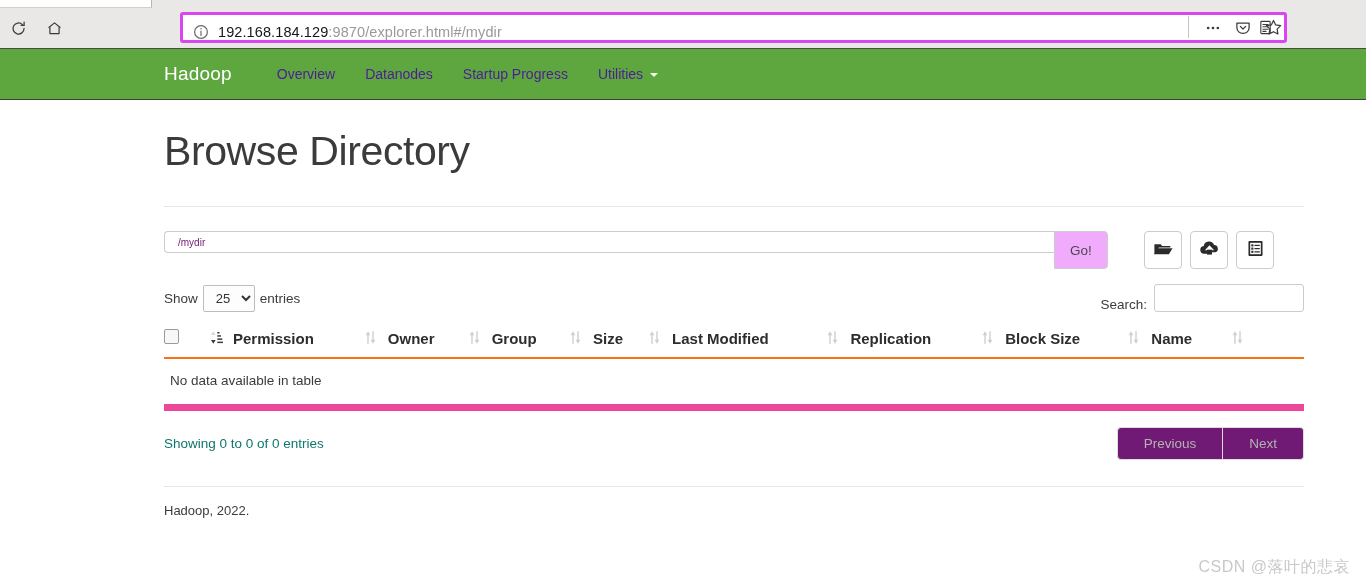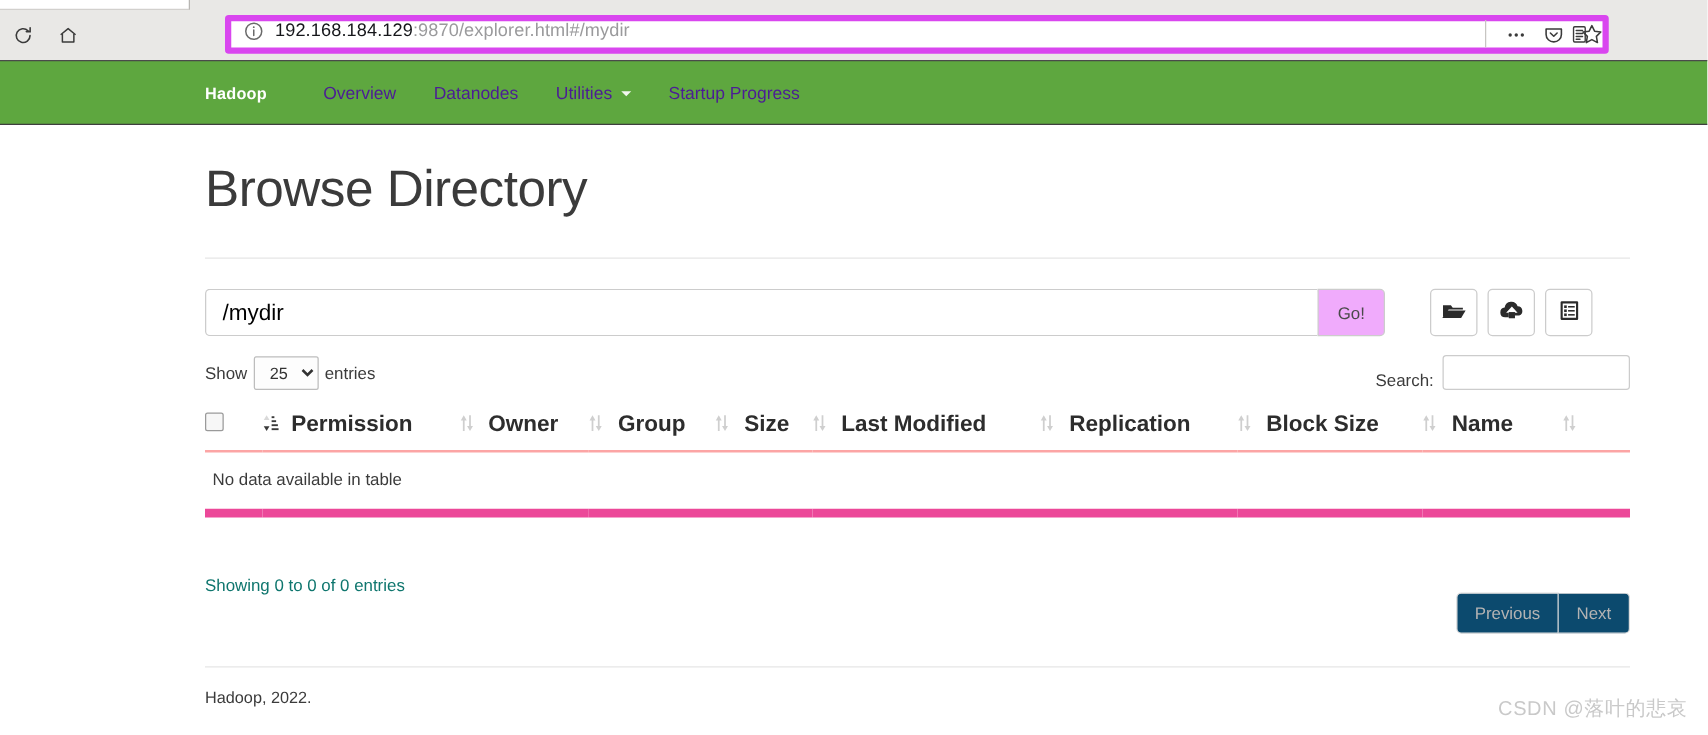--- a/index.html
+++ b/index.html
@@ -39,23 +39,23 @@
     flex:none;
   }
   .nav-btn svg{ display:block; }
   #reload-btn{ margin-left:4px; }
   #home-btn{ margin-left:8px; }
 
   .urlbar{
     position:absolute; left:180px; top:12px;
     width:1107px; height:31px;
     background:#ffffff;
-    border:5px solid #d946ef;
+    border:3px solid #d946ef;
     border-radius:3px;
-    display:flex; align-items:flex-start;
+    display:flex; align-items:flex-end;
   }
   .info-icon{
     margin-left:10px; width:16px; height:16px; flex:none;
     color:#6a6a6a;
   }
   .url-text{
     margin-left:9px;
     font-size:14.5px;
     color:#15161a;
     letter-spacing:0.1px;
@@ -86,22 +86,22 @@
   .hadoop-navbar{
     position:absolute; left:0; top:48px; width:1366px; height:52px;
     background:#5ea73f;
     border-top:1px solid #4a4a4a;
     border-bottom:1px solid #3e3e3e;
     display:flex; align-items:center;
   }
   .brand{
     margin-left:164px;
     color:#ffffff;
-    font-size:13px;
-    font-weight:700;
+    font-size:19px;
+    font-weight:400;
     letter-spacing:0.2px;
     white-space:nowrap;
   }
   .navlinks{
     display:flex; align-items:center;
     margin-left:30px;
   }
   .navlink{
     color:#4c1d95;
     font-size:14px;
@@ -140,28 +140,28 @@
   
   .path-row{
     margin-top:24px;
     display:flex; align-items:flex-start;
   }
   .input-group{
     display:flex; width:944px; height:38px;
   }
   .path-input{
     flex:1;
-    height:38px;
+    height:22px;
     border:1px solid #cccccc;
     border-right:none;
     border-radius:4px 0 0 4px;
     padding:0 13px;
-    font-size:18px;
+    font-size:10px;
     font-family:"Liberation Sans", sans-serif;
-    color:#000000;
+    color:#701a75;
     background:#fff;
     outline:none;
   }
   .go-btn{
     height:38px;
     min-width:54px;
     padding:0 1px;
     border:1px solid #cccccc;
     border-radius:0 4px 4px 0;
     background:#f0abfc;
@@ -223,22 +223,22 @@
 
   
   .data-table{
     margin-top:12px;
     width:1140px;
     border-collapse:collapse;
   }
   .data-table thead th{
     text-align:left;
     padding:4px 0 10px 0;
-    border-bottom:2px solid #fca5a5;
-    font-size:18px;
+    border-bottom:2px solid #f97316;
+    font-size:15px;
     font-weight:bold;
     color:#2d2d2d;
     white-space:nowrap;
     vertical-align:bottom;
   }
   .th-inner{ display:flex; align-items:center; }
   .sort-ico{
     display:inline-block;
     width:14px;
     margin-right:9px;
@@ -264,28 +264,27 @@
   .table-footer{
     margin-top:16px;
     display:flex; align-items:center; justify-content:space-between;
   }
   .showing-info{
     font-size:13.5px; color:#0f766e;
   }
   .pager{ display:flex; }
   .pager button{
     height:33px;
-    padding:0 14px;
+    padding:0 26px;
     border:1px solid #dddddd;
-    background:#0c4a6e;
+    background:#701a75;
     color:#b3b3b3;
     font-size:13.5px;
     font-family:"Liberation Sans", sans-serif;
     cursor:default;
-    margin-top:44px;
   }
   .pager button:first-child{ border-radius:4px 0 0 4px; }
   .pager button:last-child{ border-radius:0 4px 4px 0; border-left:none; }
 
   .footer-rule{
     margin-top:26px;
     border-bottom:1px solid #e6e6e6;
   }
   .site-footer{
     margin-top:16px;
@@ -369,22 +368,22 @@
       </svg>
     </span>
   </div>
 </div>
 
 <div class="hadoop-navbar">
   <span class="brand">Hadoop</span>
   <div class="navlinks">
     <a class="navlink"><span>Overview</span></a>
     <a class="navlink"><span>Datanodes</span></a>
+    <a class="navlink"><span>Startup Progress</span></a>
     <a class="navlink"><span>Utilities</span><span class="caret"></span></a>
-    <a class="navlink"><span>Startup Progress</span></a>
   </div>
 </div>
 
 <div class="container">
 
   <h1 class="page-title">Browse Directory</h1>
   <div class="title-rule"></div>
 
   <div class="path-row">
     <div class="input-group">

